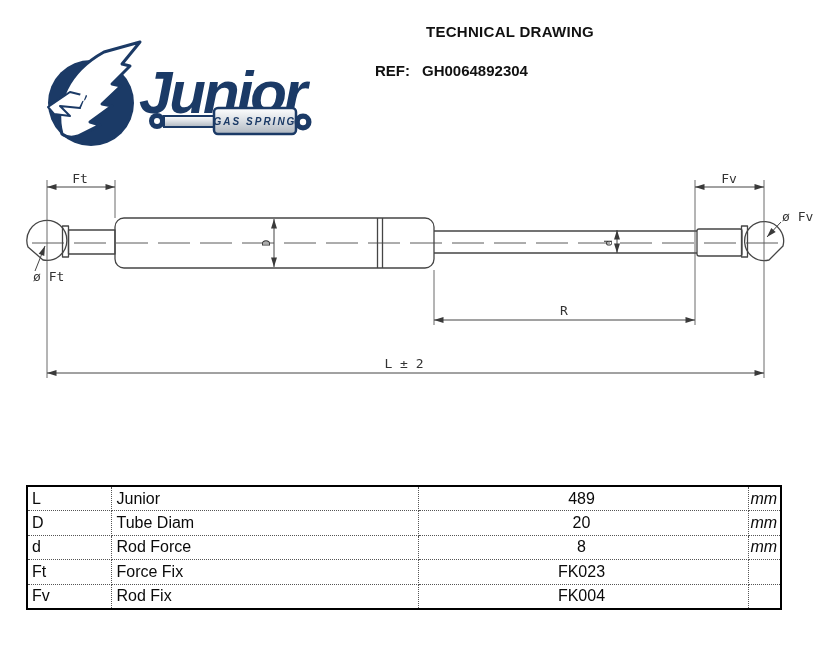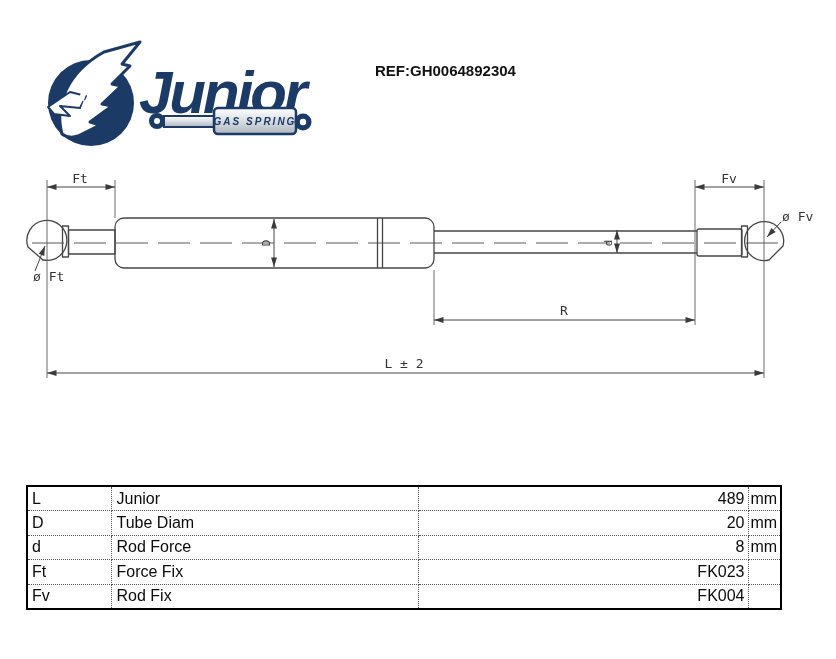--- a/index.html
+++ b/index.html
@@ -10,21 +10,21 @@
   }
   
   .title {
     position:absolute; left:300px; top:23px; width:420px;
     text-align:center; font-size:15px; font-weight:bold; color:#111;
     letter-spacing:0.3px;
   }
   .ref {
     position:absolute; left:375px; top:62px;
     font-size:15px; font-weight:bold; color:#111;
-    display:flex; 
+    display:flex; gap:12px;
   }
   .logo-svg { position:absolute; left:18px; top:30px; }
   .brand-text {
     font-family:"Liberation Sans", sans-serif;
     font-style:italic; font-weight:bold; font-size:60px;
     letter-spacing:-3px;
   }
   .tagline-text {
     font-family:"Liberation Sans", sans-serif;
     font-style:italic; font-weight:bold; font-size:10px;
@@ -50,25 +50,25 @@
     border-collapse:collapse; table-layout:fixed;
     width:754px;
     font-family:"Liberation Sans", sans-serif;
   }
   .spec td {
     height:24.5px; border-right:1px dotted #555; border-bottom:1px dotted #555;
     font-size:16px; color:#0a0a0a; vertical-align:middle; overflow:hidden;
     white-space:nowrap;
   }
   .spec { border:2.5px solid #000; }
-  .spec td:last-child { border-right:none; }
+  .spec td:last-child { border-right:none;font-style:italic; }
   .spec tr:last-child td { border-bottom:none; }
   .c-sym  { width:84px;  padding-left:4px; }
   .c-name { width:307px; padding-left:5px; }
-  .c-val  { width:330px; text-align:right; padding-right:3px; }
+  .c-val  { width:330px; text-align:center; padding-right:3px; }
   .c-unit { width:33px;  padding-left:2px; font-size:12px; }
 </style>
 </head>
 <body>
 
 <div class="page">
 
   <svg class="logo-svg" width="310" height="125" viewBox="0 0 310 125">
     <defs>
       <linearGradient id="metal" x1="0" y1="0" x2="0" y2="1">
@@ -93,20 +93,21 @@
       <rect x="146" y="86" width="52" height="11" fill="url(#metal)" style="stroke:var(--brand)" stroke-width="2"></rect>
       <rect x="196" y="78" width="82" height="26" rx="4" fill="url(#metal)" style="stroke:var(--brand)" stroke-width="2.5"></rect>
       <circle cx="139" cy="91" r="8" style="fill:var(--brand)"></circle>
       <circle cx="139" cy="91" r="3" fill="#ffffff"></circle>
       <circle cx="285" cy="92" r="8.5" style="fill:var(--brand)"></circle>
       <circle cx="285" cy="92" r="3.2" fill="#ffffff"></circle>
       <text class="tagline-text" x="237" y="95" text-anchor="middle" style="fill:var(--brand)">GAS SPRING</text>
     </g>
   </svg>
 
+  <div class="title">TECHNICAL DRAWING</div>
   <div class="ref">
     <span>REF:</span>
     <span>GH0064892304</span>
   </div>
 
   <svg class="drawing-svg" width="836" height="659" viewBox="0 0 836 659">
     <defs>
       <marker id="arr" markerWidth="11" markerHeight="8" refX="10" refY="4" orient="auto-start-reverse" markerUnits="userSpaceOnUse">
         <path d="M0.5,1 L10,4 L0.5,7 Z" fill="#3a3a3a"></path>
       </marker>

